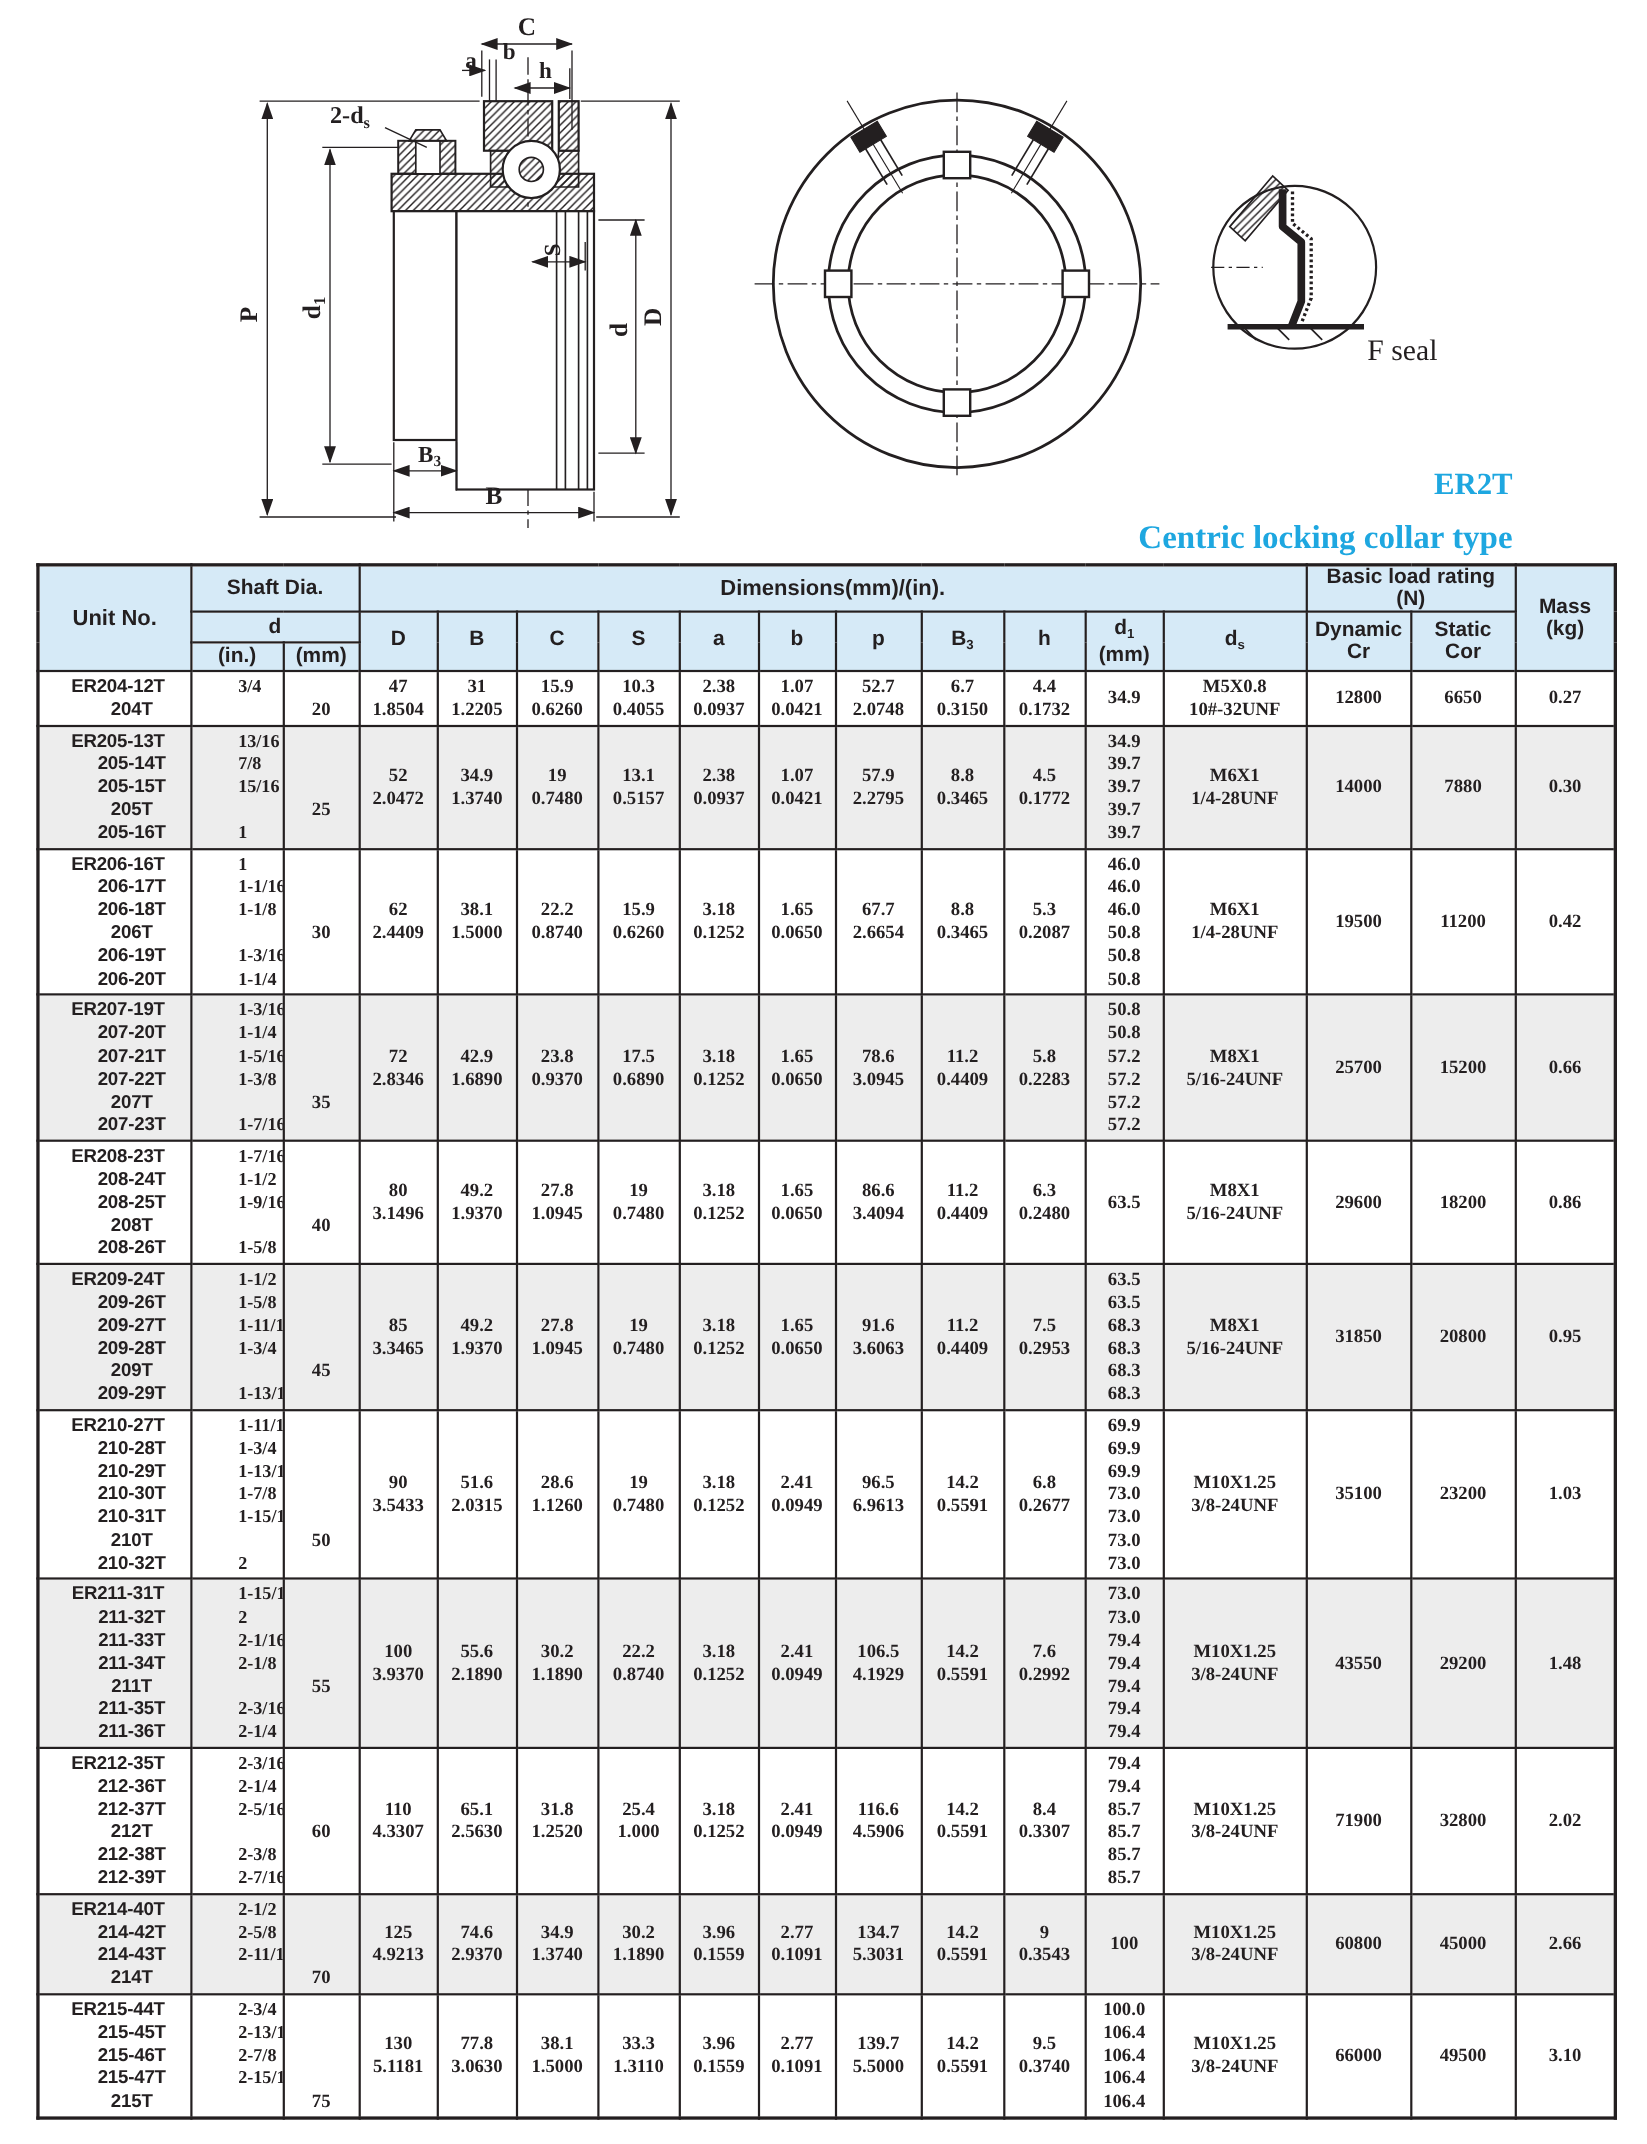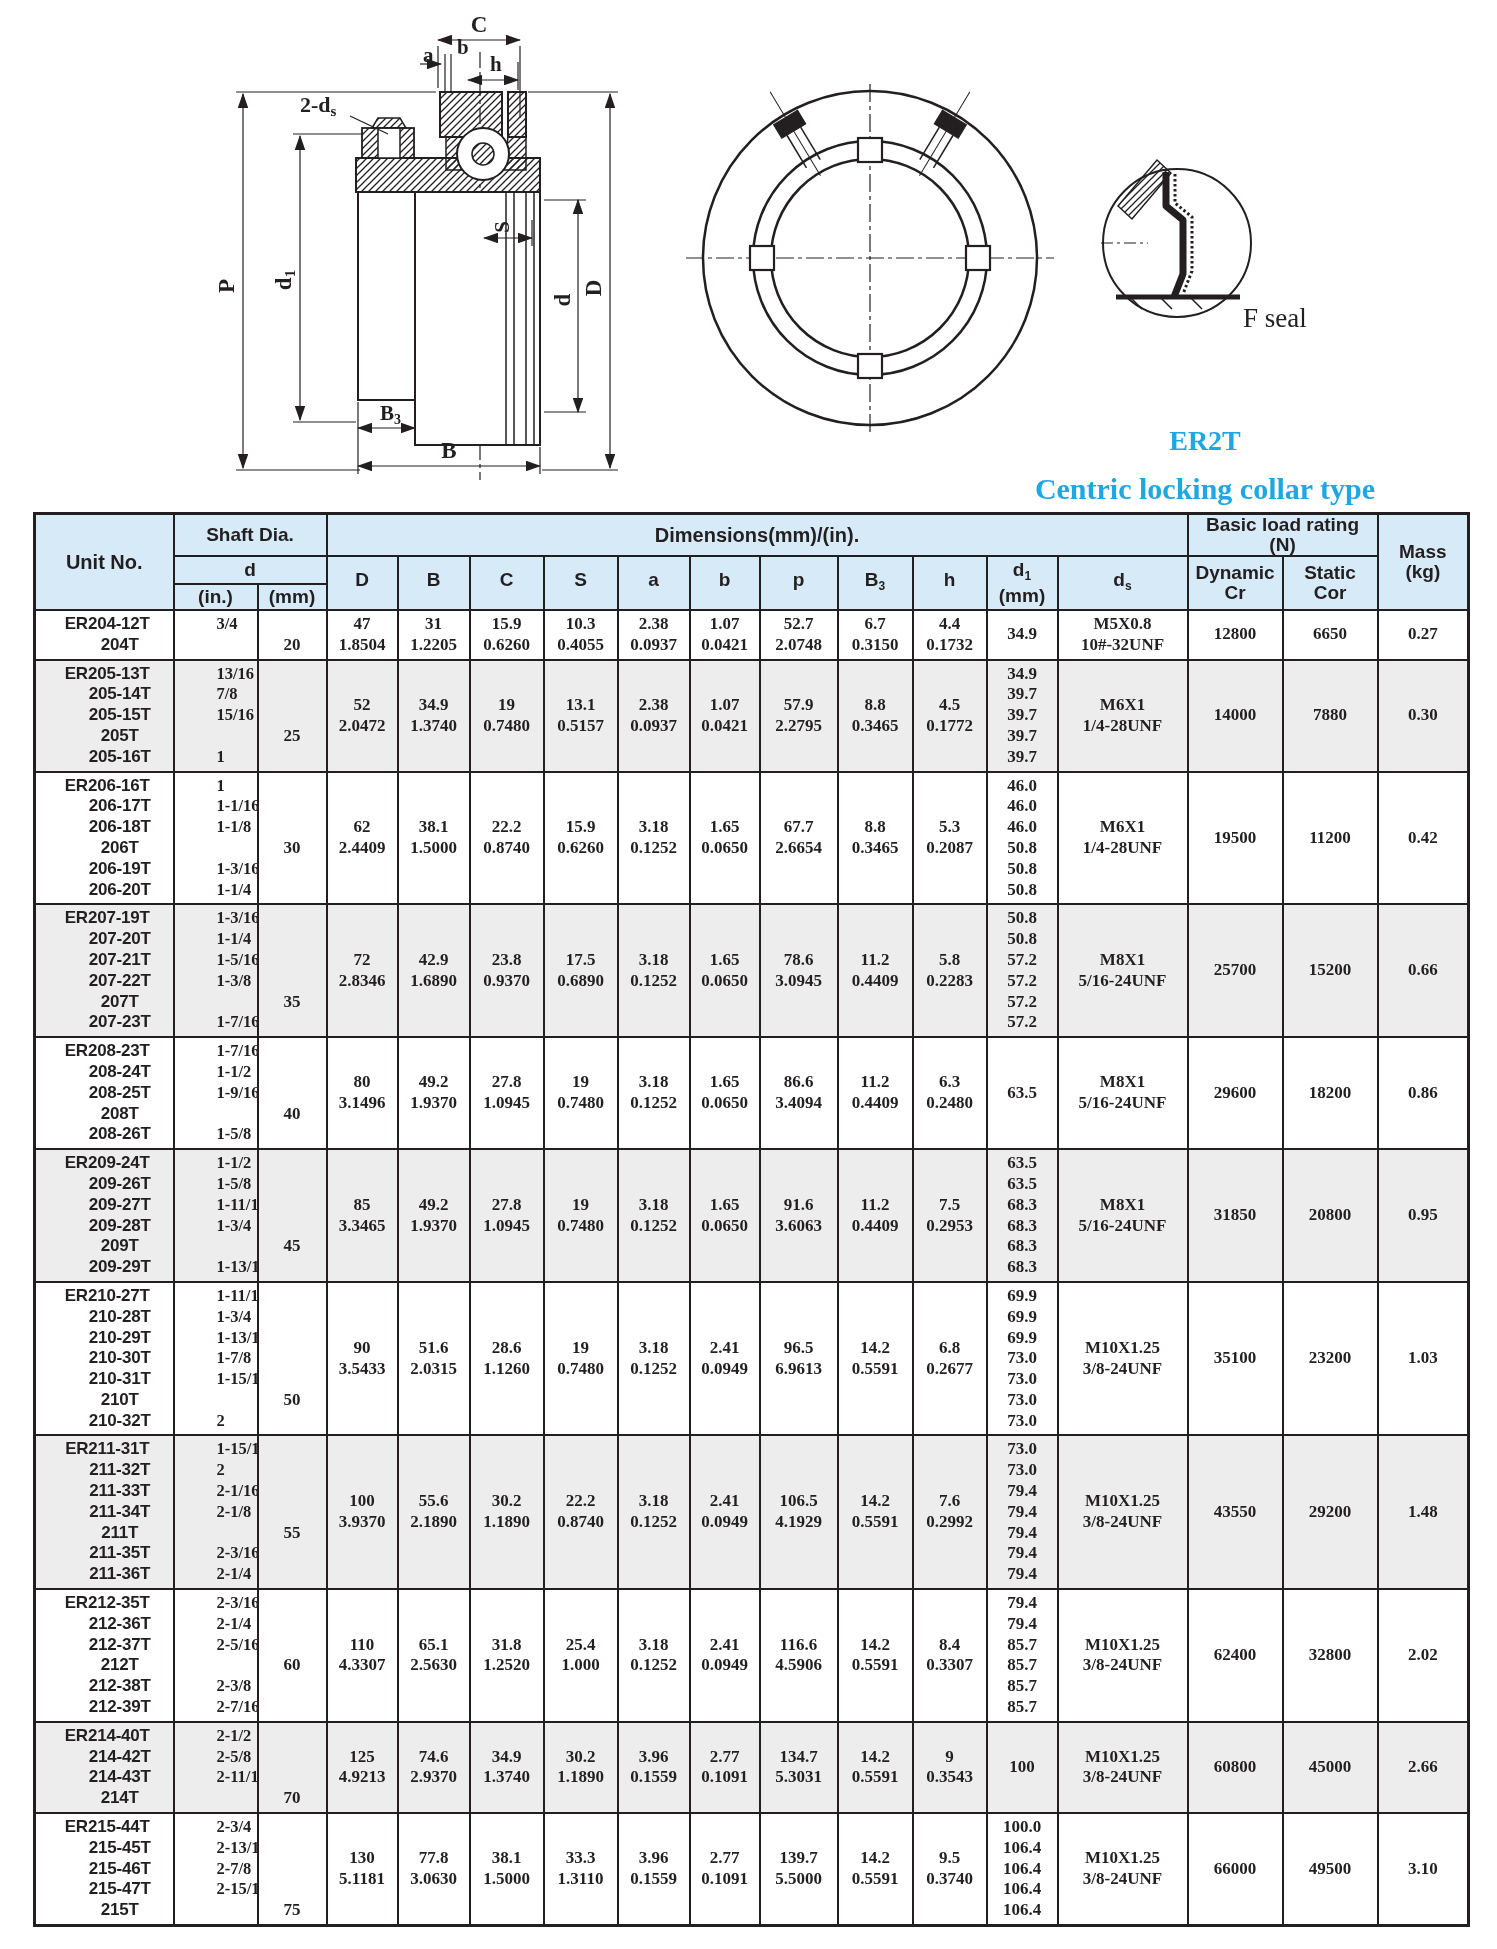--- a/index.html
+++ b/index.html
@@ -1,20 +1,20 @@
 <!DOCTYPE html>
 <html><head>
 <meta charset="utf-8">
 <style>
   html,body{margin:0;padding:0;}
   body{width:1497px;height:1949px;position:relative;background:#ffffff;color:#231f20;
        font-family:"Liberation Sans",sans-serif;overflow:hidden;}
   .drawing{position:absolute;left:0;top:0;}
   .brand{position:absolute;left:1205px;top:426px;transform:translateX(-50%);
-         text-align:center;color:#1ea7e0;font-family:"Liberation Serif",serif;font-weight:bold;
+         text-align:right;color:#1ea7e0;font-family:"Liberation Serif",serif;font-weight:bold;
          white-space:nowrap;}
   .brand .l1{font-size:28px;line-height:30px;}
   .brand .l2{font-size:30px;line-height:34px;margin-top:16px;}
   .spec{position:absolute;left:33px;top:512px;width:1434px;border-collapse:collapse;
         table-layout:fixed;border:3px solid #231f20;}
   .spec th,.spec td{border:2px solid #231f20;padding:0;overflow:hidden;}
   .spec th{background:#d6eaf7;font-family:"Liberation Sans",sans-serif;font-weight:bold;
            font-size:19px;text-align:center;vertical-align:middle;line-height:20px;}
   .hr1{height:42px;} .hr2{height:28px;} .hr3{height:26px;}
   .sub{font-size:12px;vertical-align:-4px;}
@@ -668,21 +668,21 @@
         <td class="c-d1m">
           <div class="line">79.4</div>
           <div class="line">79.4</div>
           <div class="line">85.7</div>
           <div class="line">85.7</div>
           <div class="line">85.7</div>
           <div class="line">85.7</div>
         </td>
         <td class="c-ds"><div class="two-line"><div class="line">M10X1.25</div><div class="line">3/8-24UNF</div></div></td>
         <td class="c-num">
-          <div class="line">62400</div>
+          <div class="line">71900</div>
         </td>
         <td class="c-num">
           <div class="line">32800</div>
         </td>
         <td class="c-num">
           <div class="line">2.02</div>
         </td>
       </tr>
       <tr class="shaded">
         <td class="c-unit">

